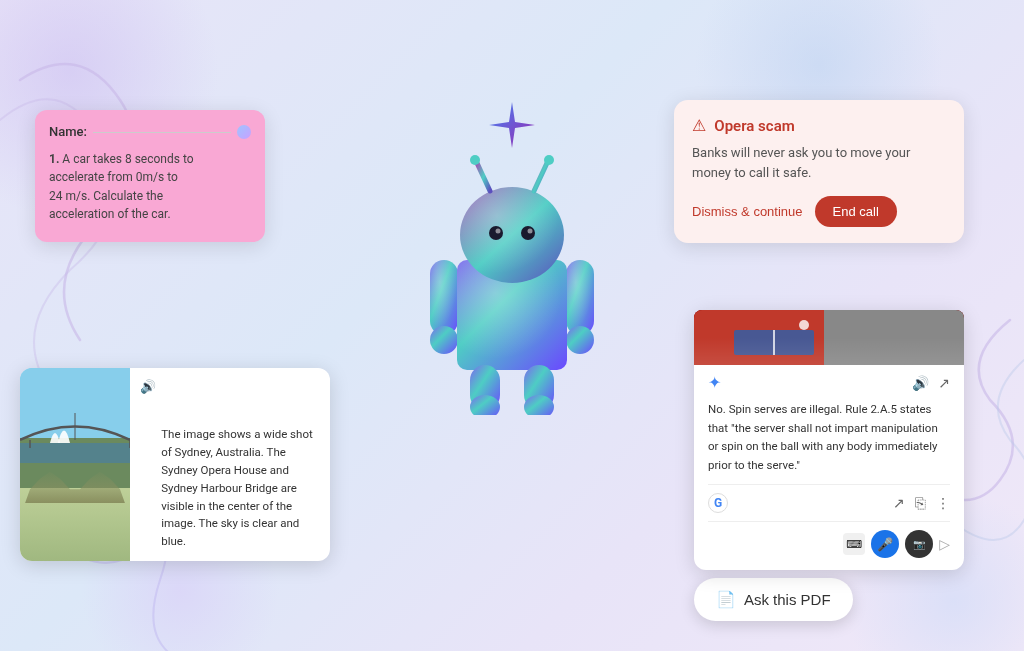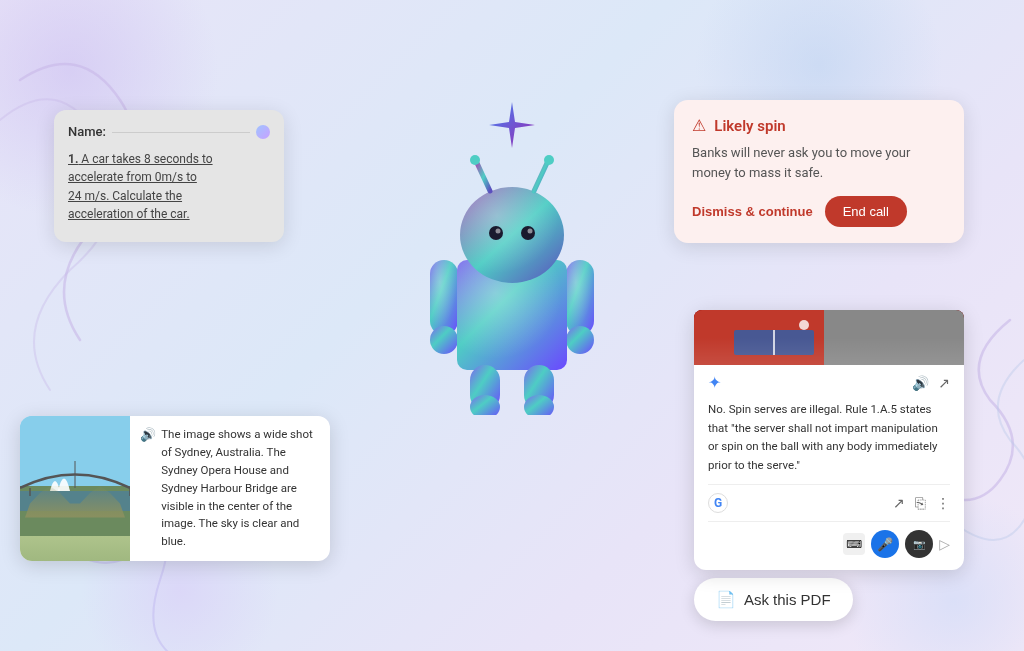--- a/index.html
+++ b/index.html
@@ -42,28 +42,27 @@
     }
 
     
 
     
     .card-worksheet {
       position: absolute;
       top: 110px;
       left: 35px;
       width: 230px;
-      background: #e5e5e5;
+      background: #f9a8d4;
       border-radius: 12px;
       padding: 12px 14px;
       box-shadow: 0 4px 20px rgba(0,0,0,0.12);
       font-size: 13px;
       color: #333;
       line-height: 1.5;
-      margin-left: 19px;
     }
 
     .card-worksheet .name-row {
       display: flex;
       align-items: center;
       gap: 6px;
       margin-bottom: 8px;
     }
 
     .card-worksheet .name-underline {
@@ -77,21 +76,20 @@
       width: 14px; height: 14px;
       background: linear-gradient(135deg, #a0c4ff, #c8a0ff);
       border-radius: 50%;
       display: inline-block;
     }
 
     .worksheet-questions {
       font-size: 12px;
       color: #444;
       line-height: 1.6;
-      text-decoration: underline;
     }
 
     .worksheet-questions .q {
       margin-bottom: 6px;
     }
 
     
     .card-sydney {
       position: absolute;
       bottom: 90px;
@@ -142,20 +140,21 @@
       color: #4285F4;
       font-size: 13px;
       margin-top: 1px;
       flex-shrink: 0;
     }
 
     .sydney-desc {
       font-size: 11.5px;
       color: #333;
       line-height: 1.55;
+      margin-top: 48px;
     }
 
     
     .card-scam {
       position: absolute;
       top: 100px;
       right: 60px;
       width: 290px;
       background: #fdf0ef;
       border-radius: 14px;
@@ -192,21 +191,21 @@
       display: flex;
       align-items: center;
       gap: 12px;
     }
 
     .btn-dismiss {
       background: none;
       border: none;
       color: #c0392b;
       font-size: 13px;
-      font-weight: 700;
+      font-weight: 400;
       cursor: pointer;
       padding: 0;
     }
 
     .btn-end-call {
       background: #c0392b;
       color: white;
       border: none;
       border-radius: 20px;
       padding: 8px 18px;
@@ -446,23 +445,23 @@
     <div class="speaker-row">
       <span class="speaker-icon">🔊</span>
       <span class="sydney-desc">The image shows a wide shot of Sydney, Australia. The Sydney Opera House and Sydney Harbour Bridge are visible in the center of the image. The sky is clear and blue.</span>
     </div>
   </div>
 </div>
 
 <div class="card-scam">
   <div class="scam-header">
     <span class="warn-icon">⚠</span>
-    <span class="scam-title">Likely spin</span>
-  </div>
-  <p class="scam-body">Banks will never ask you to move your money to mass it safe.</p>
+    <span class="scam-title">Opera scam</span>
+  </div>
+  <p class="scam-body">Banks will never ask you to move your money to call it safe.</p>
   <div class="scam-actions">
     <button class="btn-dismiss">Dismiss &amp; continue</button>
     <button class="btn-end-call">End call</button>
   </div>
 </div>
 
 <div class="card-bottom-right">
 
   <div class="card-spin">
 
@@ -477,21 +476,21 @@
         <circle cx="110" cy="15" r="5" fill="white" opacity="0.8"></circle>
       </svg>
     </div>
     <div class="spin-header">
       <span class="gemini-star">✦</span>
       <div class="spin-icons">
         <span class="spin-icon-item">🔊</span>
         <span class="spin-icon-item">↗</span>
       </div>
     </div>
-    <p class="spin-body">No. Spin serves are illegal. Rule 1.A.5 states that "the server shall not impart manipulation or spin on the ball with any body immediately prior to the serve."</p>
+    <p class="spin-body">No. Spin serves are illegal. Rule 2.A.5 states that "the server shall not impart manipulation or spin on the ball with any body immediately prior to the serve."</p>
 
     <div class="spin-google-bar">
       <div class="google-g">G</div>
       <div class="spin-bar-icons">
         <span class="spin-bar-icon">↗</span>
         <span class="spin-bar-icon">⎘</span>
         <span class="spin-bar-icon">⋮</span>
       </div>
     </div>
 

